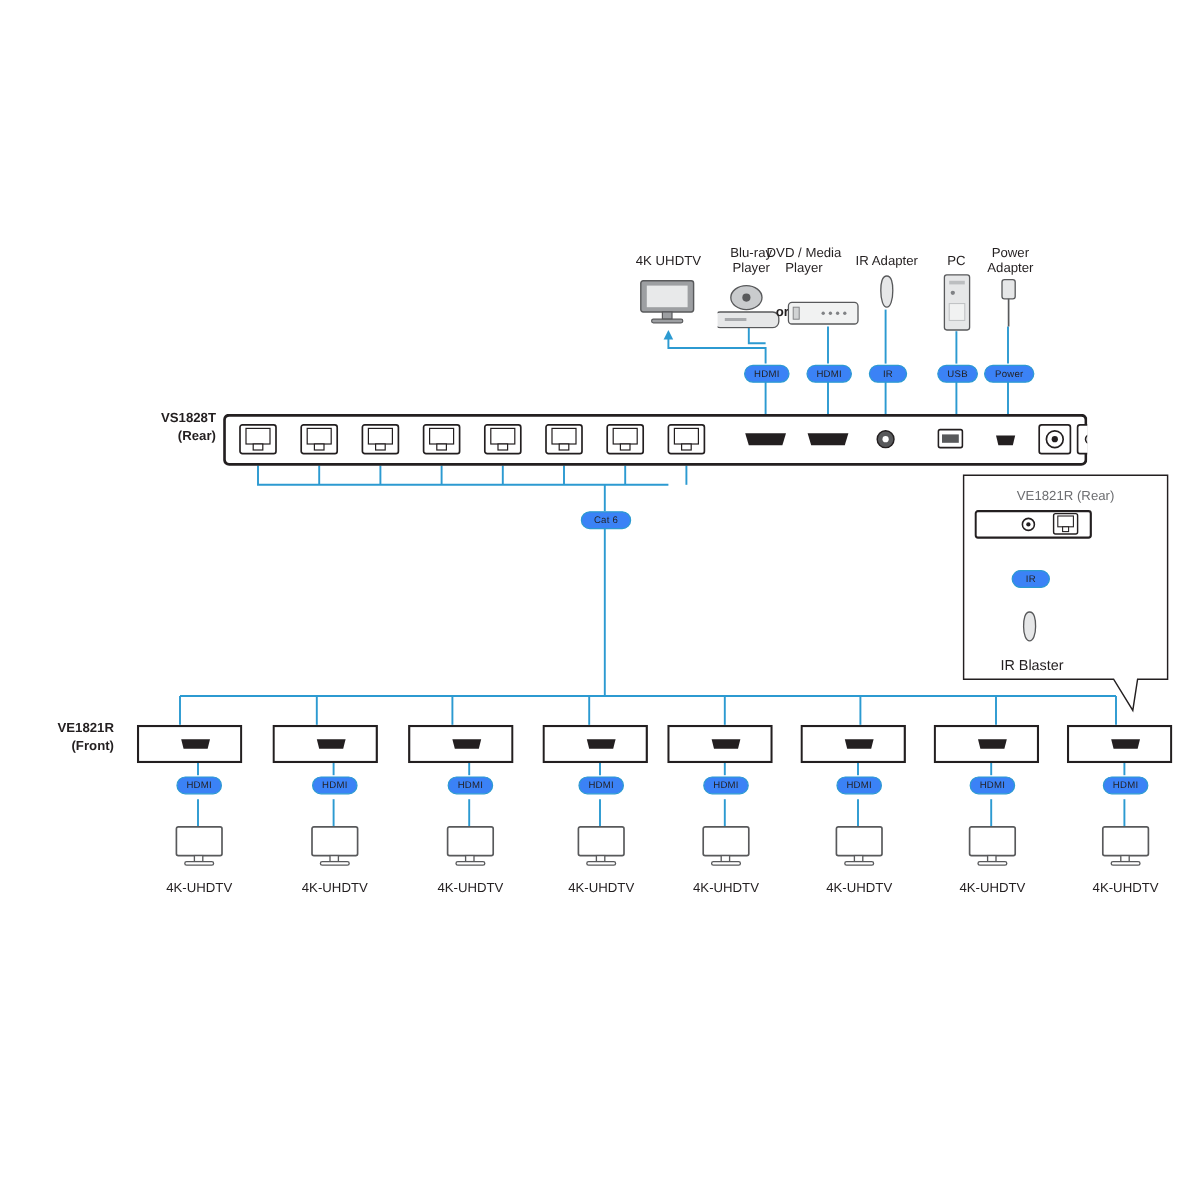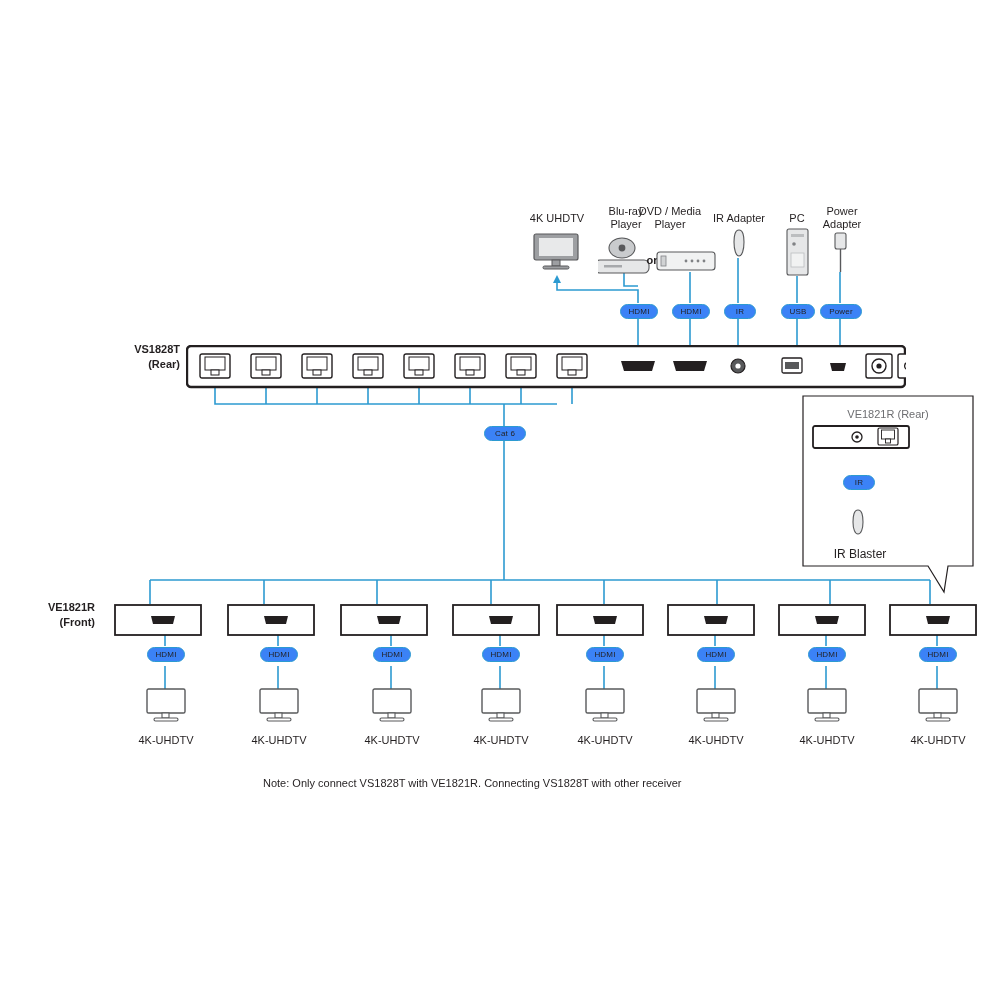--- a/index.html
+++ b/index.html
@@ -341,16 +341,15 @@
   </svg>
   <div class="abs pill" style="left:919px;top:647px;width:36px;">HDMI</div>
   <svg class="abs" style="left:916px;top:688px;" width="44" height="38">
     <rect x="3" y="1" width="38" height="24" rx="1.6" fill="#ffffff" stroke="#58595b" stroke-width="1.4"></rect>
     <rect x="18" y="25" width="7" height="5" fill="#ffffff" stroke="#58595b" stroke-width="1.1"></rect>
     <rect x="10" y="30" width="24" height="3" rx="1.5" fill="#ffffff" stroke="#58595b" stroke-width="1.1"></rect>
   </svg>
   <div class="abs lbl" style="left:894px;top:734px;width:88px;">4K-UHDTV</div>
 
   <div class="abs note" style="left:263px;top:776px;width:560px;">
-    <div>Note: Only connect VS1828T with VE1821R. Connecting VS1828T with other receiver</div>
   </div>
 
 </div>
 
 </body></html>

